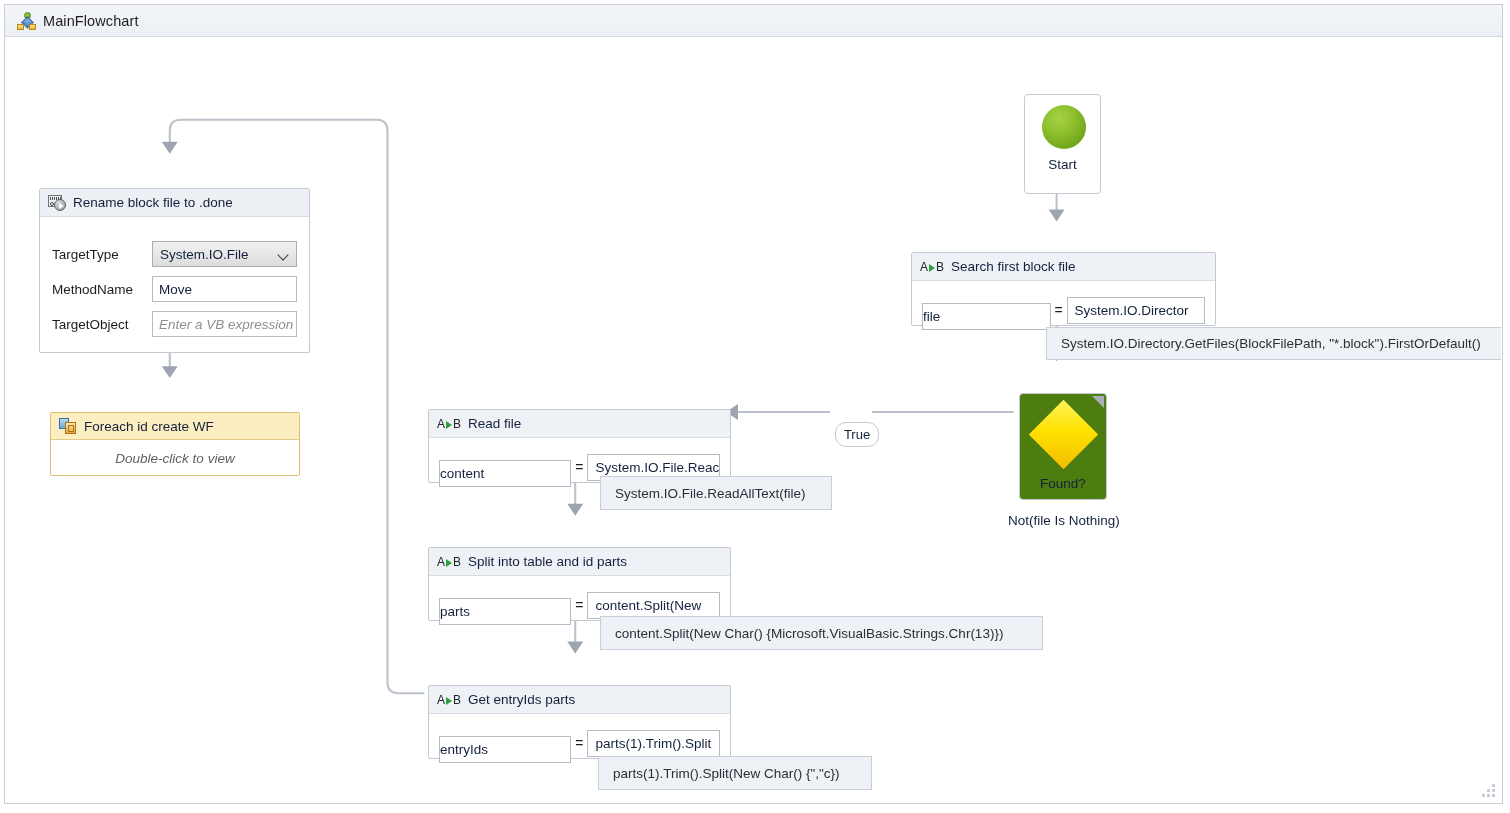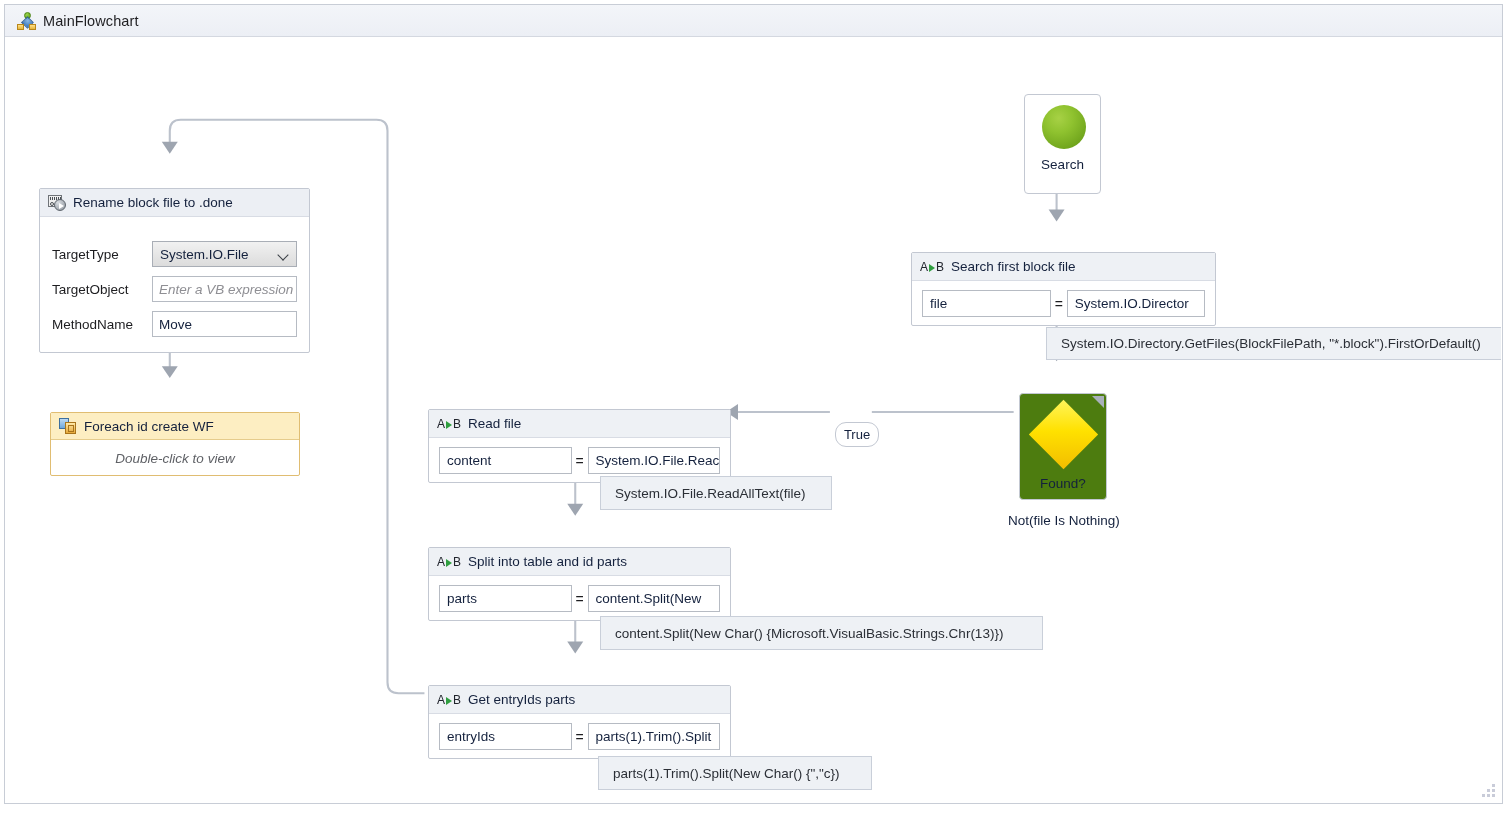--- a/index.html
+++ b/index.html
@@ -269,22 +269,22 @@
     position:absolute; left: 1002px; top: 475px;
     font-size: 13.5px; color:#14213d; white-space: nowrap;
   }
 
   
   .assign-node .node-body { padding: 9px 10px 11px 10px; }
   .assign-row { display:flex; align-items:center; }
   .assign-to {
     width: 136px; height: 27px;
     border: 1px solid #b6bbc3; background:#fff; box-sizing:border-box;
-    display:flex; align-items:center; padding-left:7px;
-    font-size:13.5px; color:#14213d;
+    display:flex; align-items:center; 
+    font-size:13.5px; color:#14213d;margin-top:13px;
   }
   .assign-eq {
     width: 16px; text-align:center; font-size:14px; color:#1d1d20; flex:0 0 auto;
   }
   .assign-val {
     height: 27px;
     border: 1px solid #b6bbc3; background:#fff; box-sizing:border-box;
     display:flex; align-items:center; padding-left:7px;
     font-size:13.5px; color:#14213d;
     white-space: nowrap; overflow: hidden;
@@ -381,21 +381,21 @@
 
         <path class="wire" d="M419,657 L393,657 Q382,657 382,646 L382,93 Q382,82 371,82 L175,82 Q164,82 164,93 L164,105"></path>
         <polygon class="arrowhead" points="156,104 172,104 164,116"></polygon>
 
         <path class="wire" d="M164,282 L164,330"></path>
         <polygon class="arrowhead" points="156,329 172,329 164,341"></polygon>
       </svg>
 
       <div class="node" id="start-node">
         <div class="ball"></div>
-        <div class="cap">Search</div>
+        <div class="cap">Start</div>
       </div>
 
       <div class="node assign-node" id="search-node">
         <div class="node-header">
           <span class="ab-icon">
             <span class="a">A</span>
               <span class="arr"></span>
               <span class="b">B</span>
           </span>
           <span class="node-title">Search first block file</span>
@@ -488,27 +488,27 @@
 
           <div class="form-row">
             <span class="form-label">TargetType</span>
             <span class="combo">
               <span>System.IO.File</span>
               <span class="chev"></span>
             </span>
           </div>
 
           <div class="form-row">
+            <span class="form-label">MethodName</span>
+            <span class="txtbox">Move</span>
+          </div>
+
+          <div class="form-row">
             <span class="form-label">TargetObject</span>
             <span class="txtbox placeholder">Enter a VB expression</span>
-          </div>
-
-          <div class="form-row">
-            <span class="form-label">MethodName</span>
-            <span class="txtbox">Move</span>
           </div>
 
         </div>
       </div>
 
       <div class="node" id="foreach-node">
         <div class="node-header">
           <span class="fe-icon">
             <span class="back"></span>
               <span class="front"></span>

